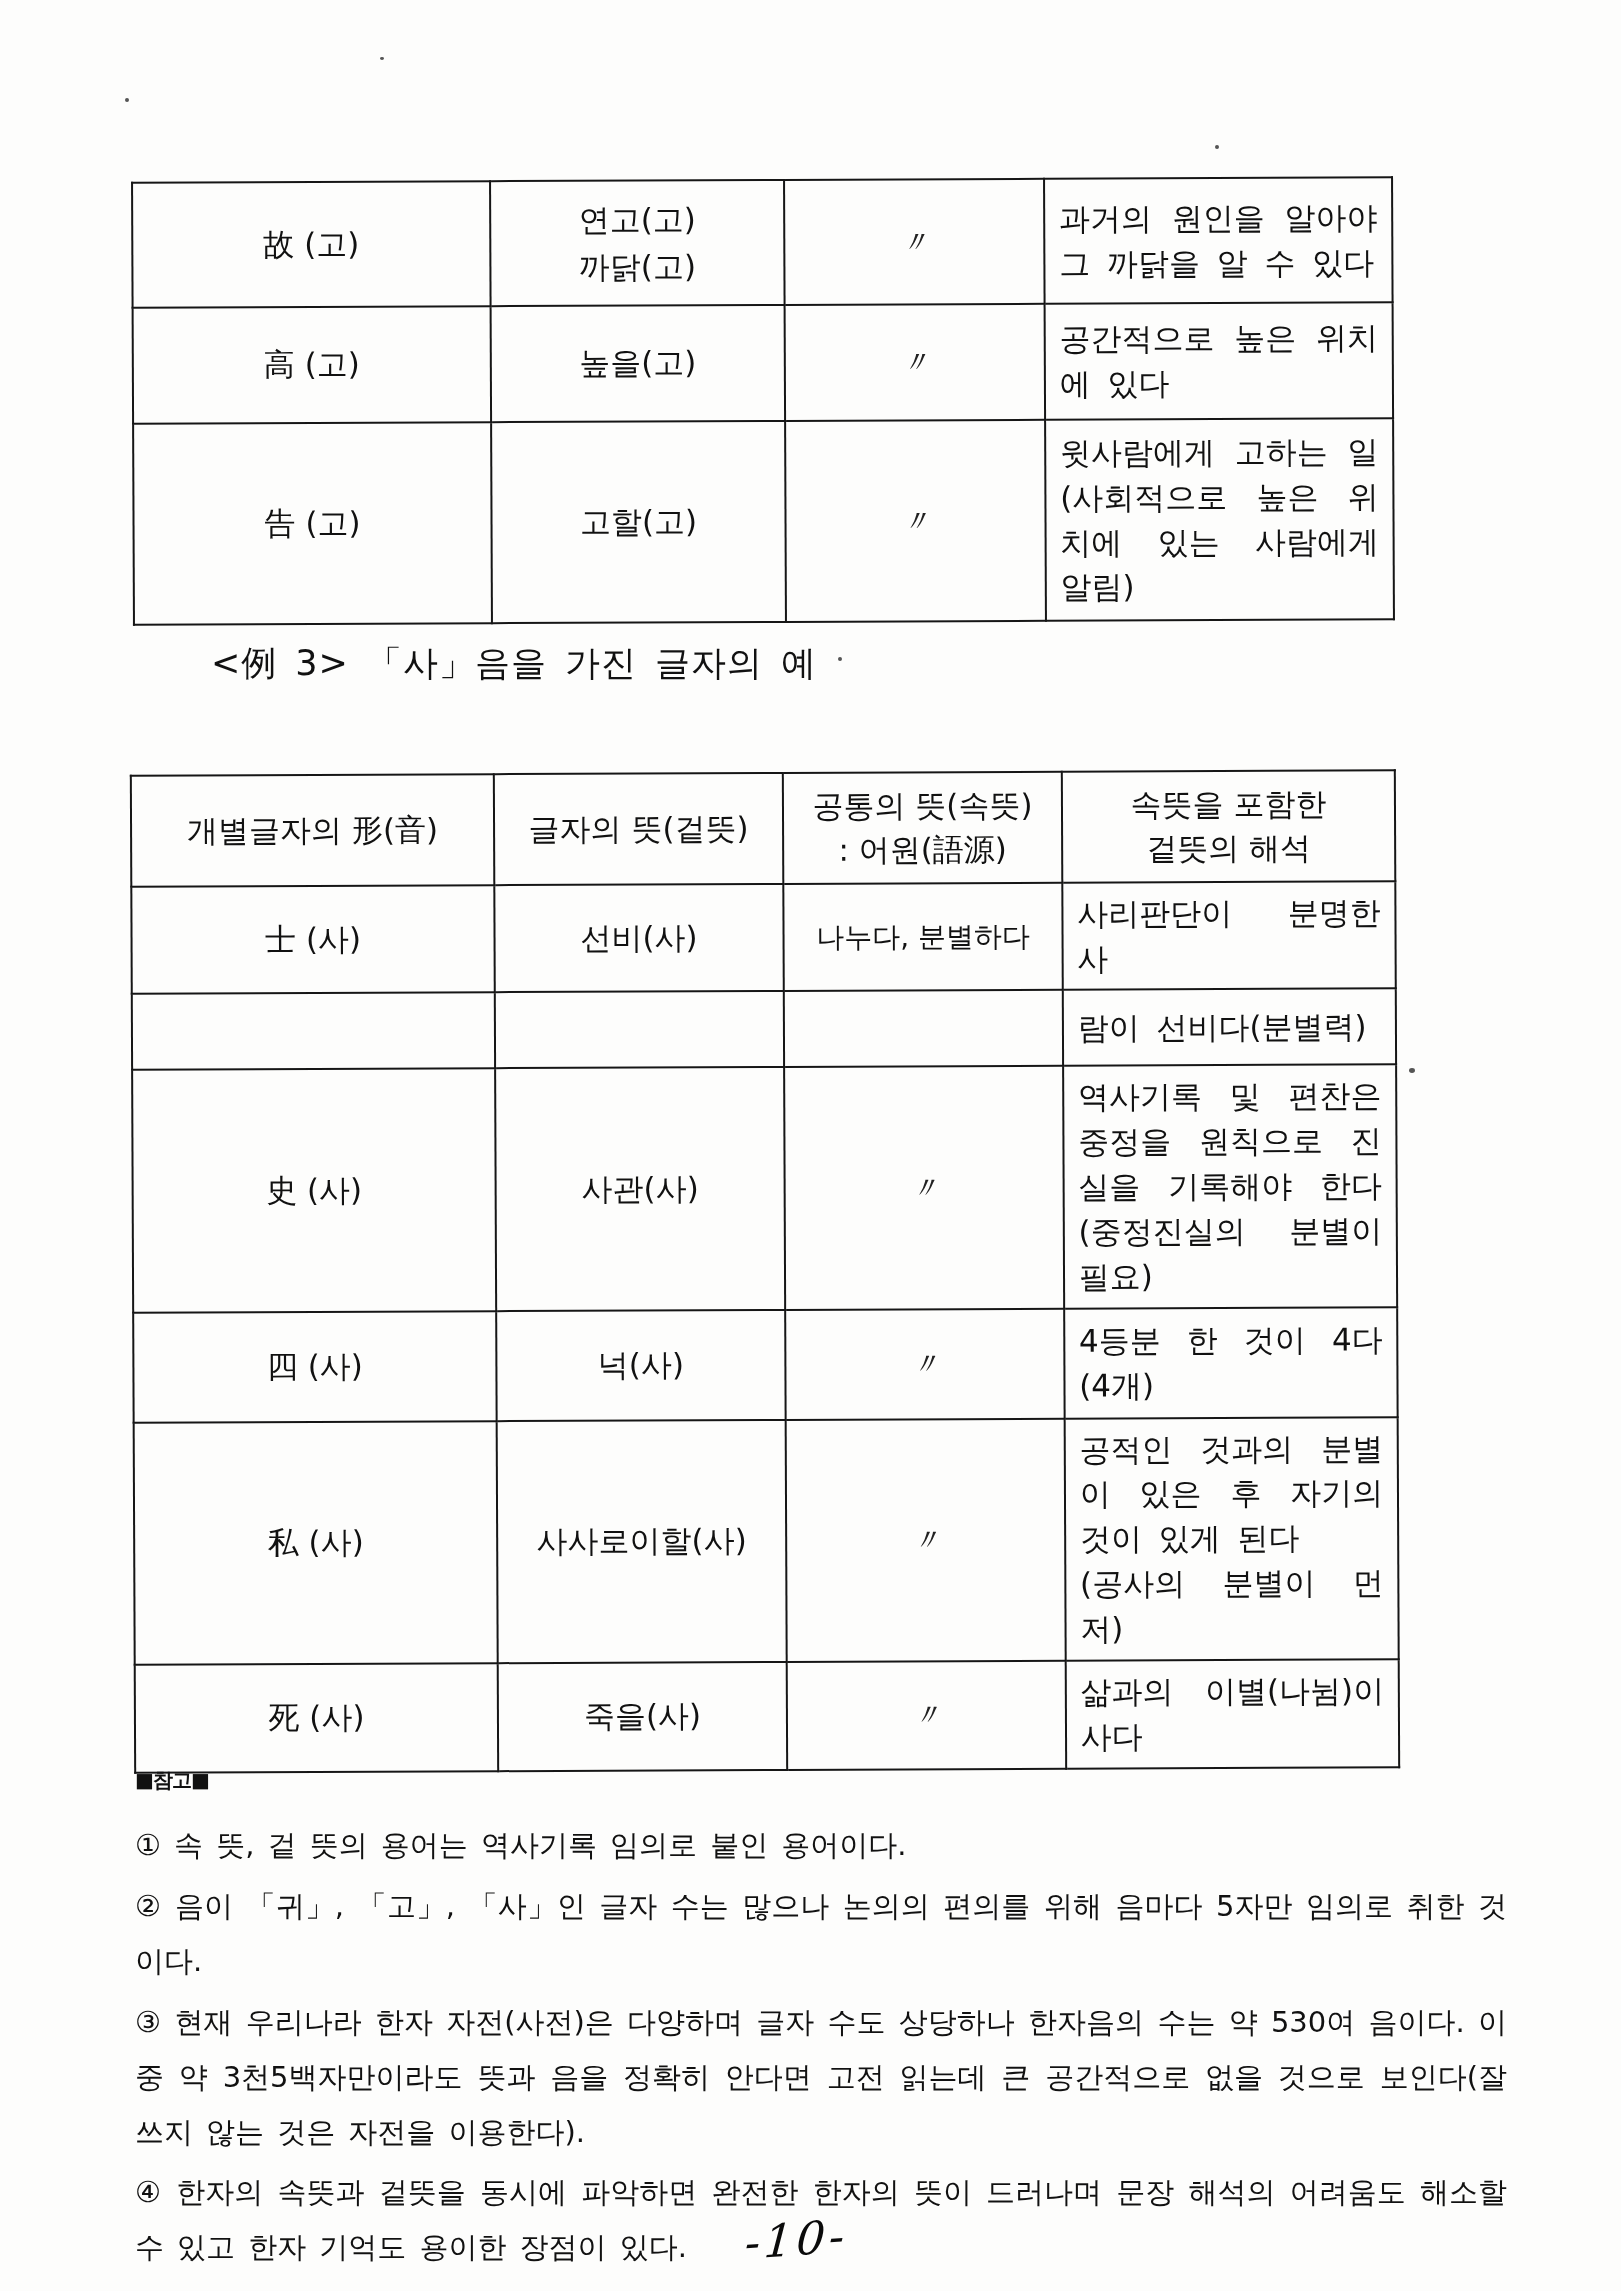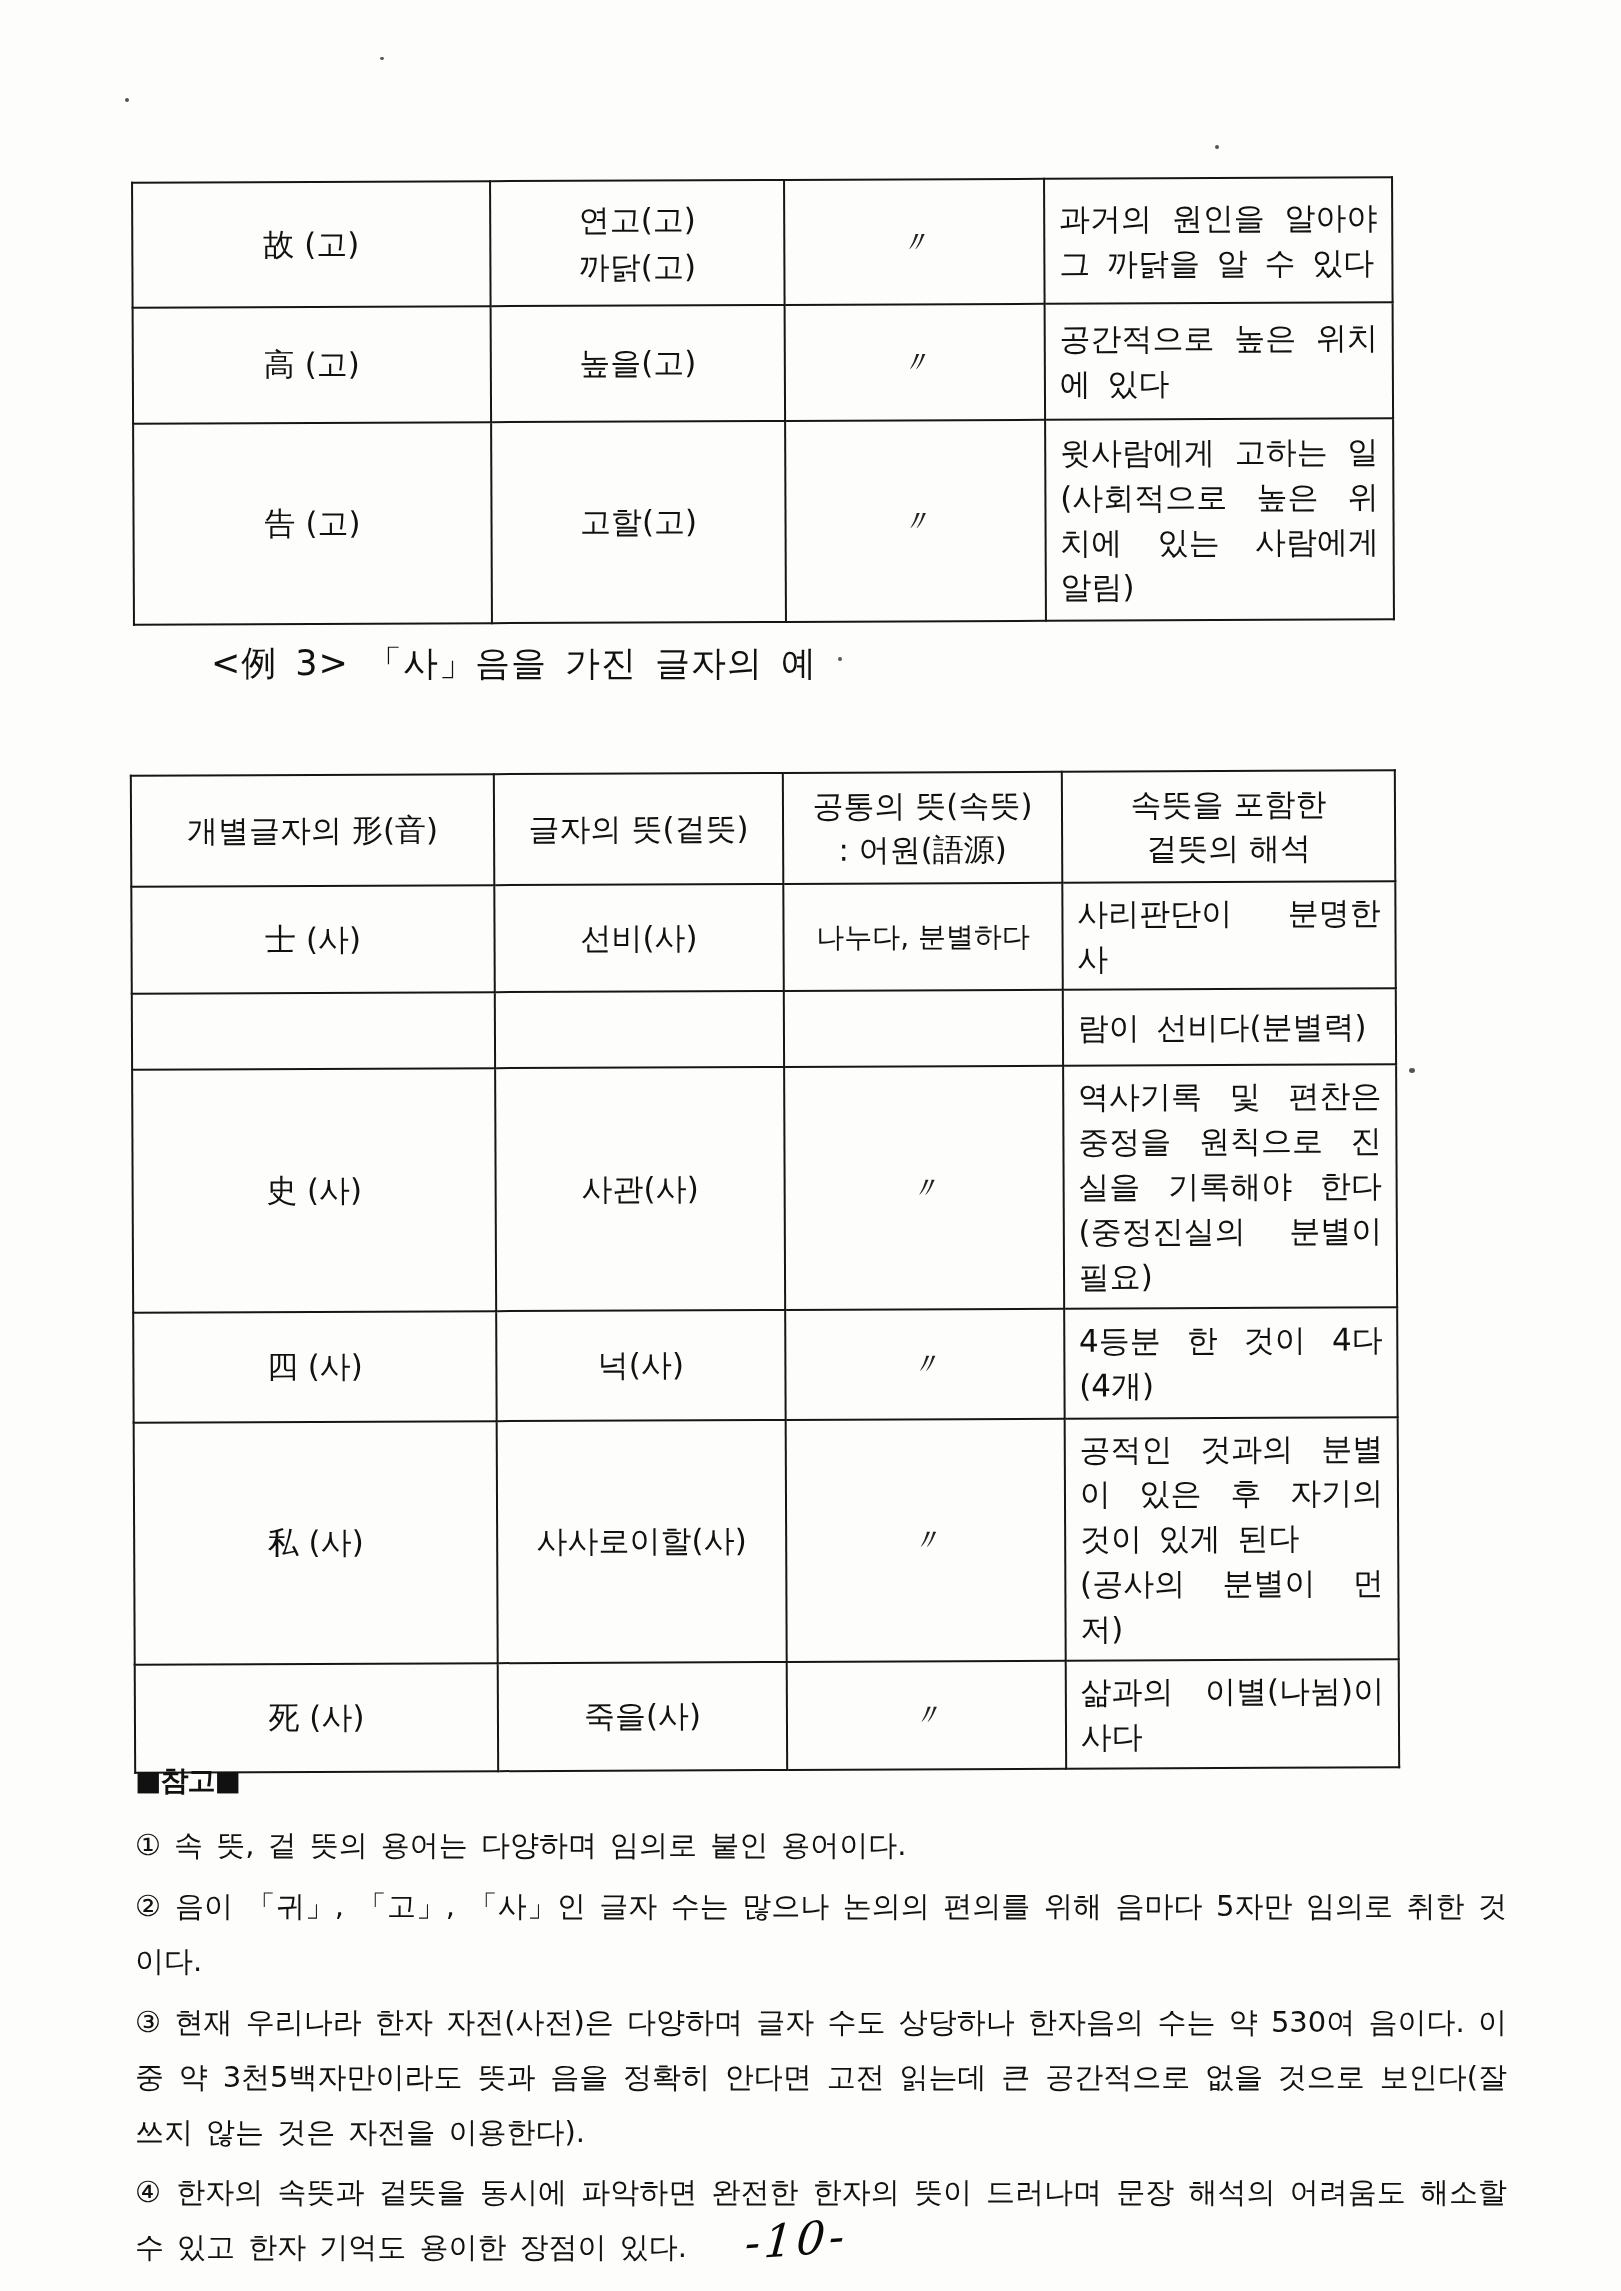--- a/index.html
+++ b/index.html
@@ -57,21 +57,21 @@
     position: absolute;
     left: 135px;
     top: 1753px;
     width: 1372px;
     font-size: 29px;
     line-height: 55px;
     word-spacing: 3.9px;
   }
   .notes-title {
     font-weight: bold;
-    font-size: 28px;
+    font-size: 20px;
     margin-bottom: 9.8px;
     letter-spacing: -1px;
   }
   .notes p { margin: 0 0 5.9px 0; text-align: justify; }
   .page-number {
     position: absolute;
     left: 745px;
     top: 2213px;
     font-family: "DejaVu Serif", "Liberation Serif", serif;
     font-style: italic;
@@ -171,21 +171,21 @@
         <td class="center">死 (사)</td>
         <td class="center">죽을(사)</td>
         <td class="ditto">〃</td>
         <td class="interp">삶과의 이별(나뉨)이 사다</td>
       </tr>
     </tbody>
   </table>
 
   <div class="notes">
     <div class="notes-title">■참고■</div>
-    <p>① 속 뜻, 겉 뜻의 용어는 다양하며 임의로 붙인 용어이다.</p>
+    <p>① 속 뜻, 겉 뜻의 용어는 역사기록 임의로 붙인 용어이다.</p>
     <p>② 음이 「귀」, 「고」, 「사」인 글자 수는 많으나 논의의 편의를 위해 음마다 5자만 임의로 취한 것이다.</p>
     <p>③ 현재 우리나라 한자 자전(사전)은 다양하며 글자 수도 상당하나 한자음의 수는 약 530여 음이다. 이 중 약 3천5백자만이라도 뜻과 음을 정확히 안다면 고전 읽는데 큰 공간적으로 없을 것으로 보인다(잘 쓰지 않는 것은 자전을 이용한다).</p>
     <p>④ 한자의 속뜻과 겉뜻을 동시에 파악하면 완전한 한자의 뜻이 드러나며 문장 해석의 어려움도 해소할 수 있고 한자 기억도 용이한 장점이 있다.</p>
   </div>
 
   <div class="page-number">-10-</div>
 
   <div class="speck" style="left:125px;top:98px;width:3.9px;height:3.9px;"></div>
   <div class="speck" style="left:380px;top:57px;width:3.9px;height:2.9px;"></div>
   <div class="speck" style="left:1409px;top:1068px;width:5.9px;height:4.9px;"></div>

